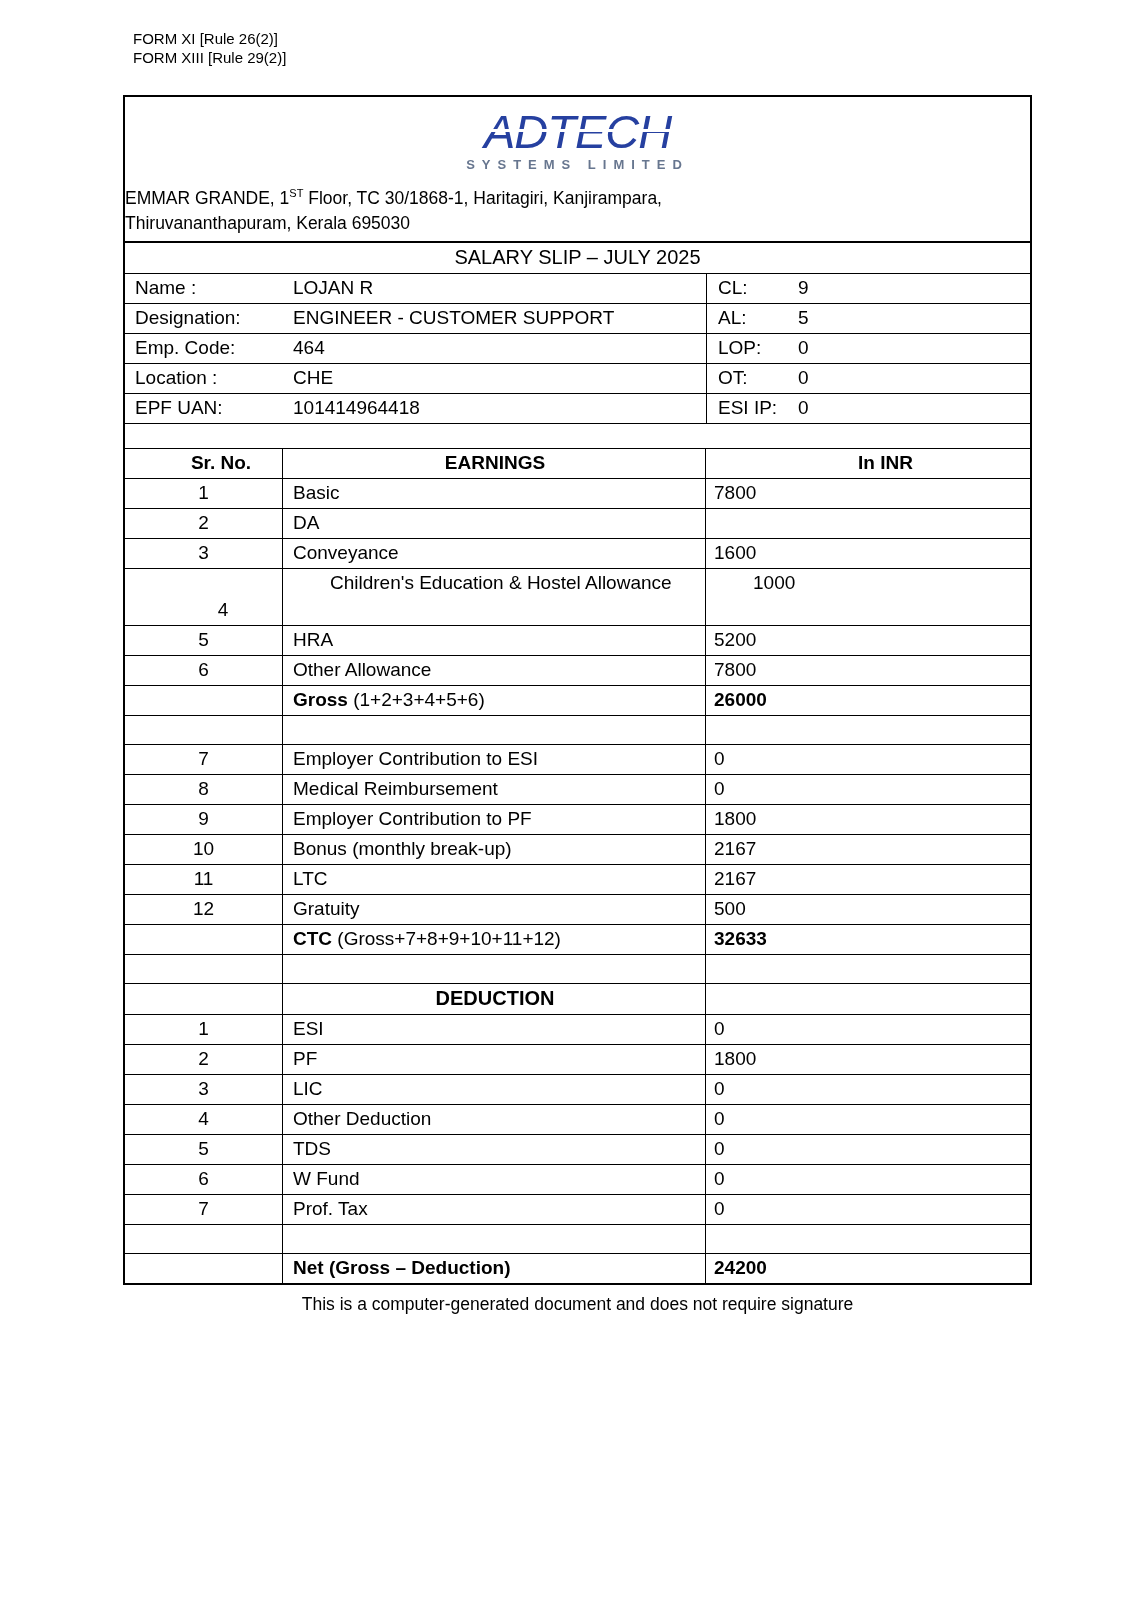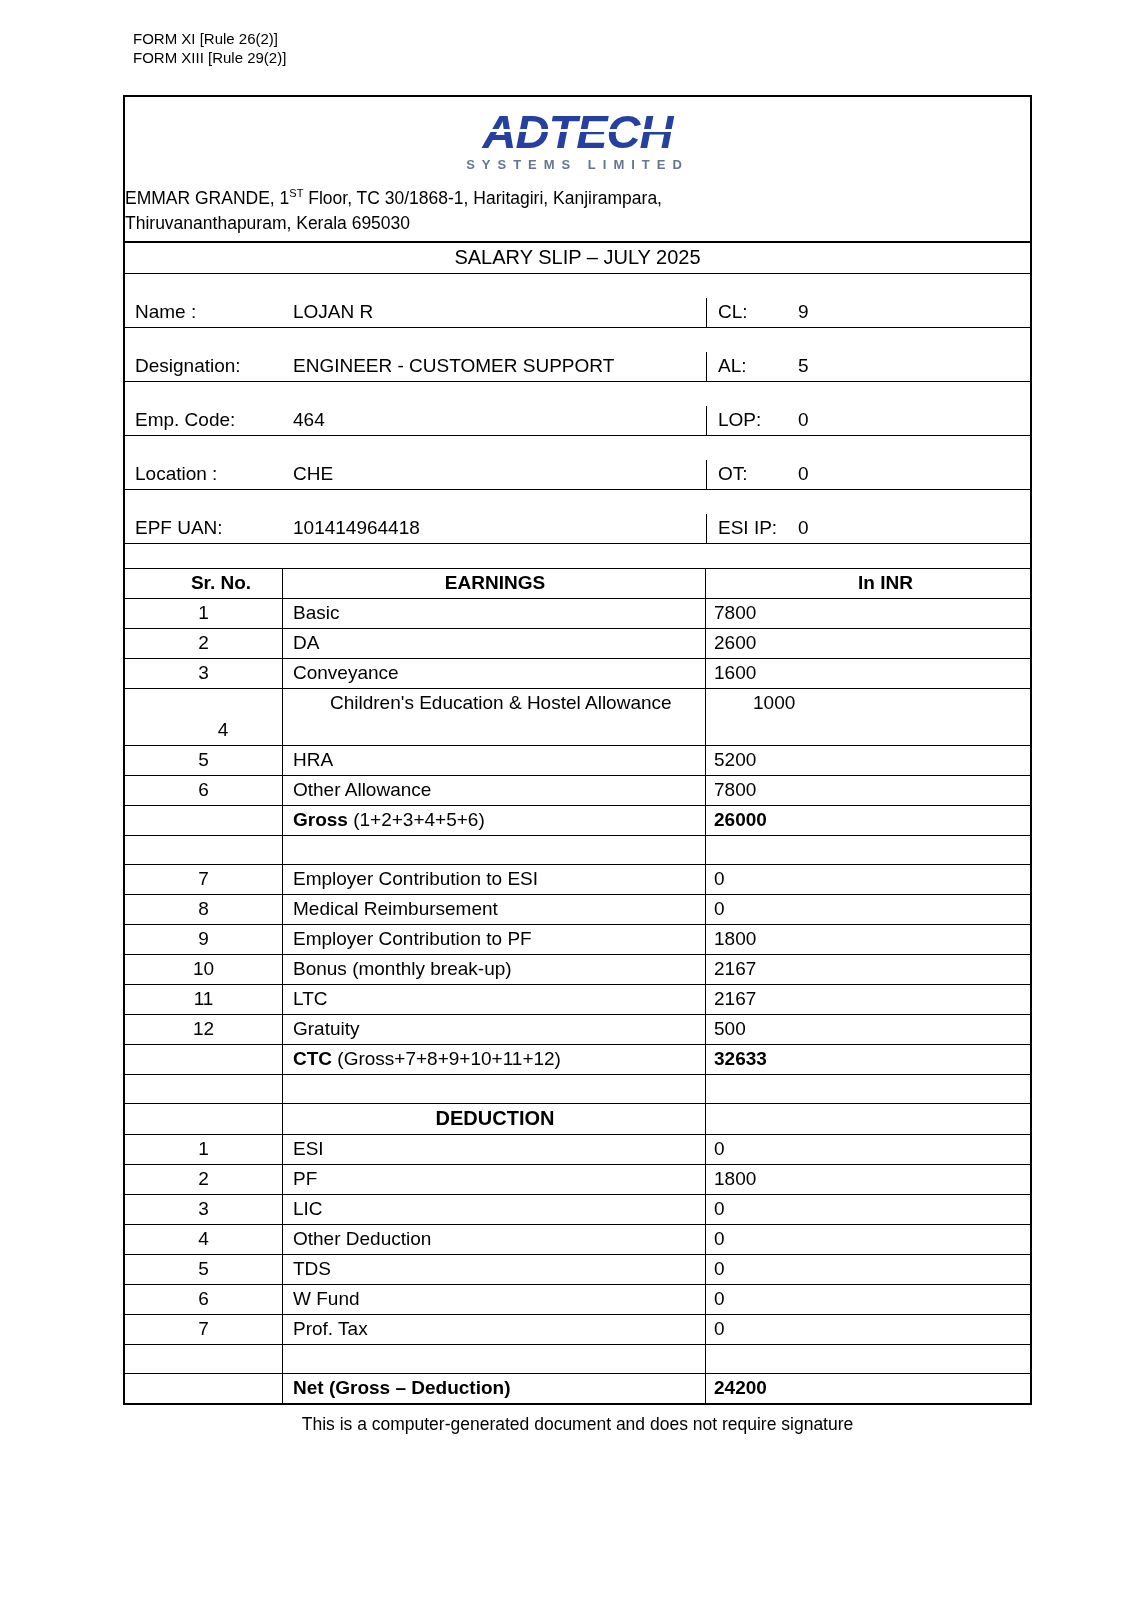--- a/index.html
+++ b/index.html
@@ -11,40 +11,40 @@
   }
   .form-lines { position:absolute; left:133px; top:29px; font-size:15px; line-height:19px; }
   .page-wrap { position:absolute; left:123px; top:95px; width:909px; }
   .slip { border:2px solid #000; background:#fff; }
 
   
   .head { padding-top:10px; }
   .logo-wrap { text-align:center; }
   .logo-text {
     display:inline-block; position:relative;
-    font-size:47px; font-weight:bold; font-style:italic;
+    font-size:47px; font-weight:normal; font-style:italic;
     letter-spacing:-1px; color:var(--logo-blue,#2640a0); line-height:1.05;
   }
   .logo-text::after {
     content:""; position:absolute; left:-4px; right:-4px; top:44%; height:3px; background:#fff;
   }
   .logo-sub {
     font-size:13px; font-weight:bold; letter-spacing:7px;
     color:var(--logo-sub,#67768f); margin-top:1px;
   }
   .address { text-align:left; font-size:17.5px; line-height:25px; margin-top:9px; padding-bottom:5px; }
   .address sup { font-size:11px; }
 
   .title-row {
     border-top:2px solid #000; border-bottom:1.5px solid #000;
     text-align:center; font-weight:normal; font-size:20px; padding:3px 0 4px 0;
   }
 
   
-  .erow { display:grid; grid-template-columns:581px 1fr; border-bottom:1.5px solid #000;margin-top:24px; }
+  .erow { display:grid; grid-template-columns:581px 1fr; border-bottom:1.5px solid #000; }
   .ecell { padding:3px 0 4px 0; min-height:28px; display:grid; }
   .ecell.left  { grid-template-columns:158px 1fr; padding-left:10px; }
   .ecell.right { grid-template-columns:80px 1fr; border-left:1.5px solid #000; padding-left:11px; }
   .emp-spacer { height:25px; border-bottom:1.5px solid #000; }
 
   
   .trow { display:grid; grid-template-columns:157px 424px 1fr; border-bottom:1.5px solid #000; }
   .tcell { padding:3px 8px 4px 8px; min-height:28px; }
   .tcell.sr  { text-align:center; }
   .tcell.lbl { border-left:1.5px solid #000; border-right:1.5px solid #000; padding-left:10px; }
@@ -143,21 +143,20 @@
 
     <div class="tbody">
         <div class="trow">
           <div class="tcell sr">1</div>
           <div class="tcell lbl">Basic</div>
           <div class="tcell amt">7800</div>
         </div>
         <div class="trow">
           <div class="tcell sr">2</div>
           <div class="tcell lbl">DA</div>
-          <div class="tcell amt">2600</div>
         </div>
         <div class="trow">
           <div class="tcell sr">3</div>
           <div class="tcell lbl">Conveyance</div>
           <div class="tcell amt">1600</div>
         </div>
         <div class="trow tall">
           <div class="tcell sr">4</div>
           <div class="tcell lbl">Children's Education &amp; Hostel Allowance</div>
           <div class="tcell amt">1000</div>

